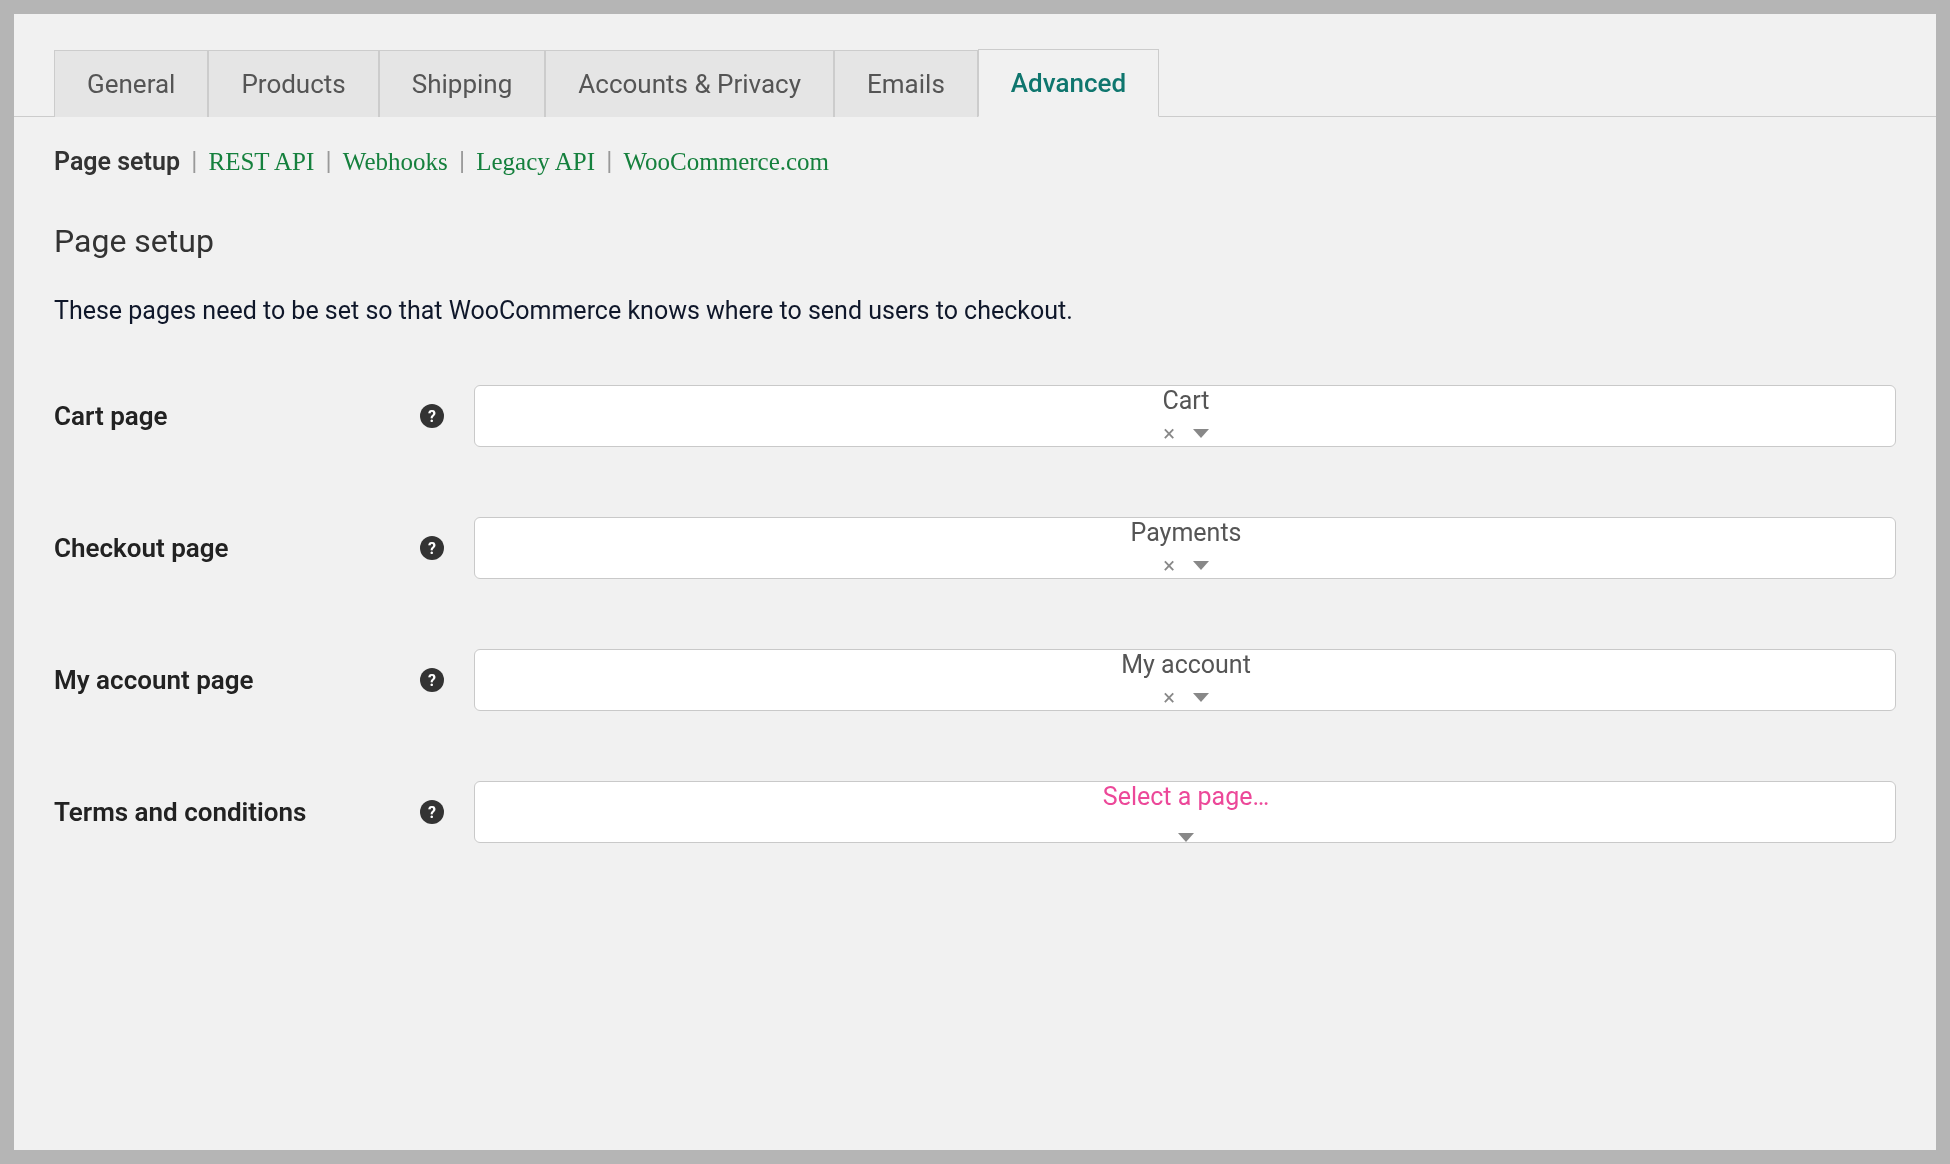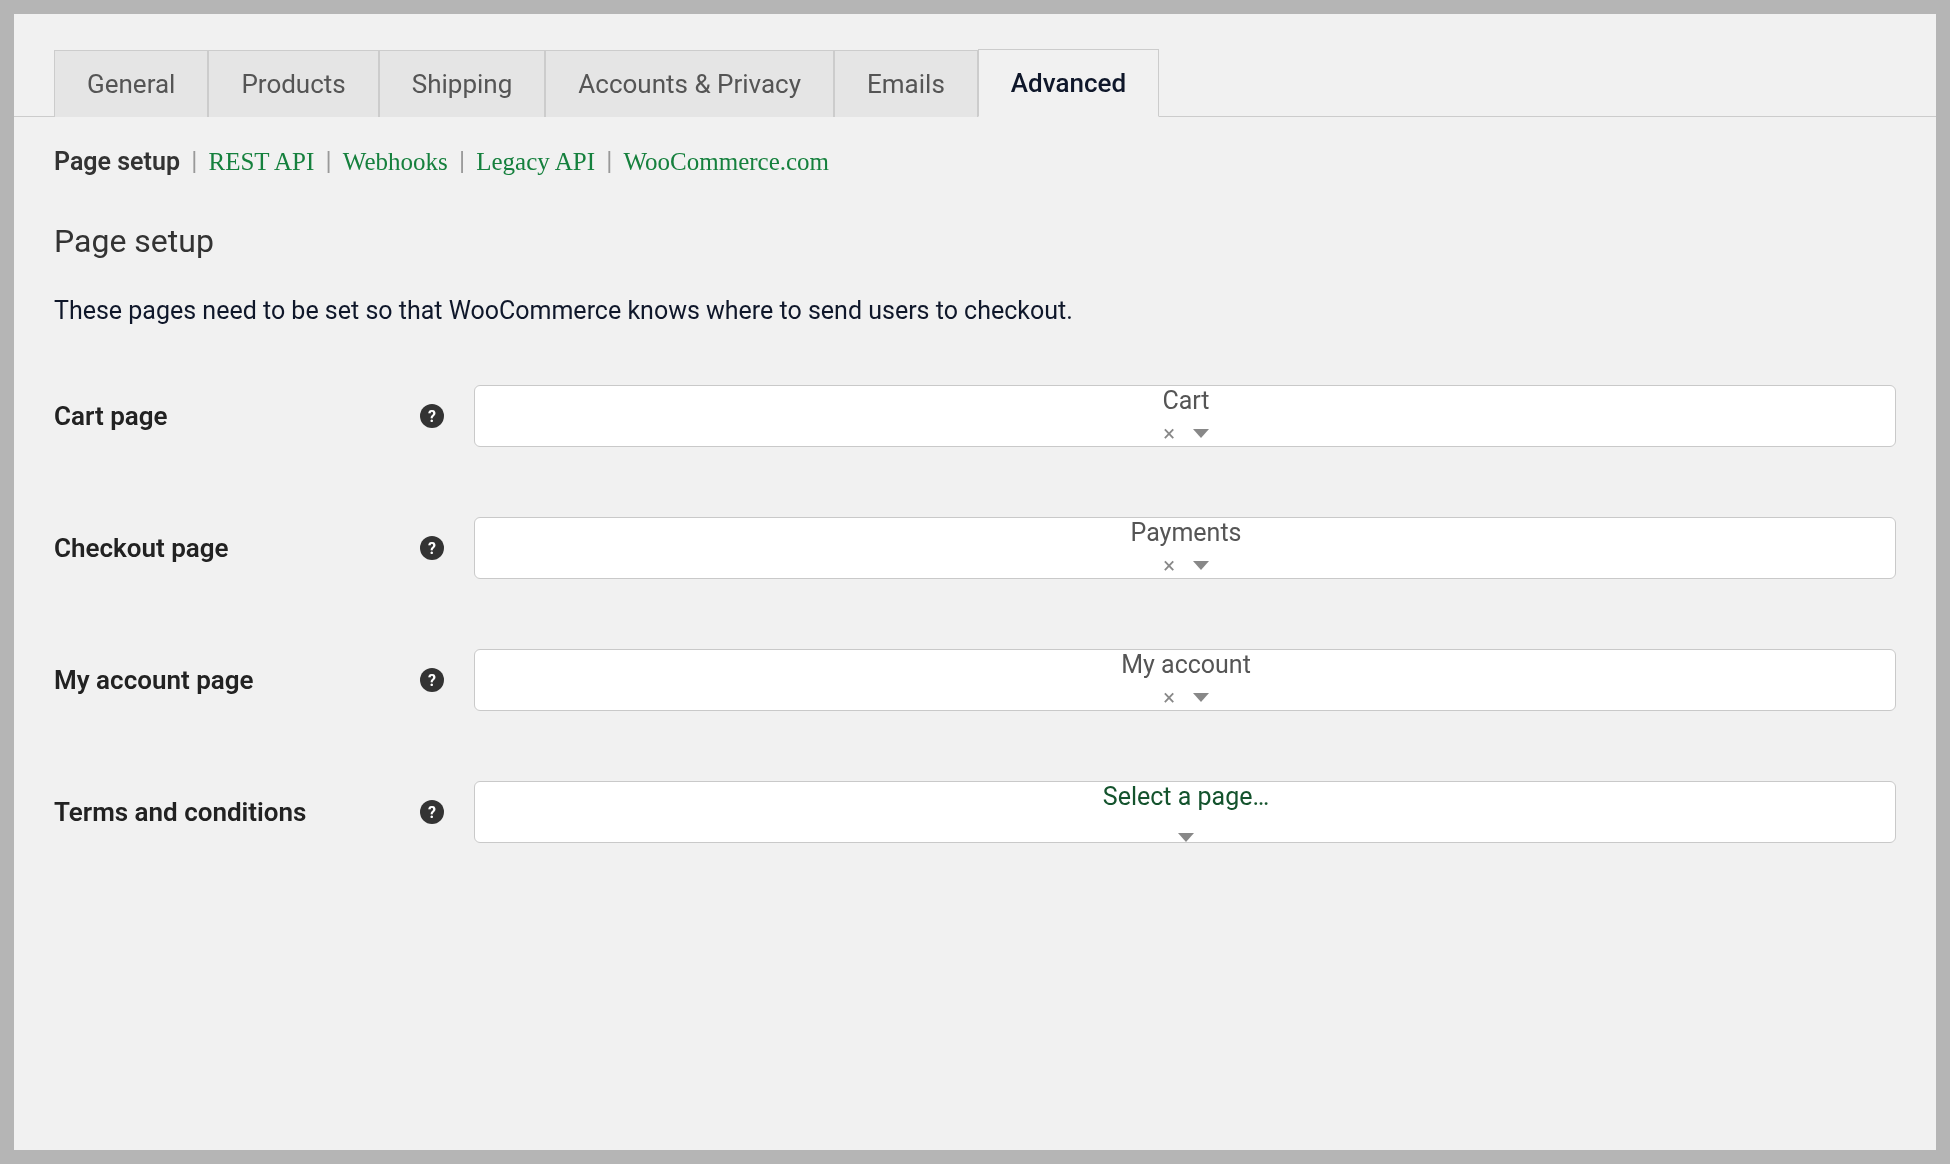--- a/index.html
+++ b/index.html
@@ -30,21 +30,21 @@
   border-bottom: none;
   padding: 18px 32px;
   font-size: 26px;
   color: #555;
   cursor: pointer;
   position: relative;
   top: 1px;
 }
 .tab.active {
   background: #f1f1f1;
-  color: #0f172a;
+  color: #0f766e;
   font-weight: 500;
   border-bottom: 1px solid #f1f1f1;
 }
 .content {
   padding: 30px 40px 40px 40px;
 }
 .subnav {
   font-size: 25px;
   color: #555;
   margin-bottom: 46px;
@@ -116,21 +116,21 @@
   display: flex;
   align-items: center;
   justify-content: space-between;
   padding: 0 20px 0 22px;
   font-size: 25px;
   color: #555;
   cursor: pointer;
   flex-direction: column;
 }
 .select .placeholder {
-  color: #14532d;
+  color: #ec4899;
 }
 .select-actions {
   display: flex;
   align-items: center;
   gap: 18px;
 }
 .clear-x {
   color: #888;
   font-size: 22px;
   cursor: pointer;

